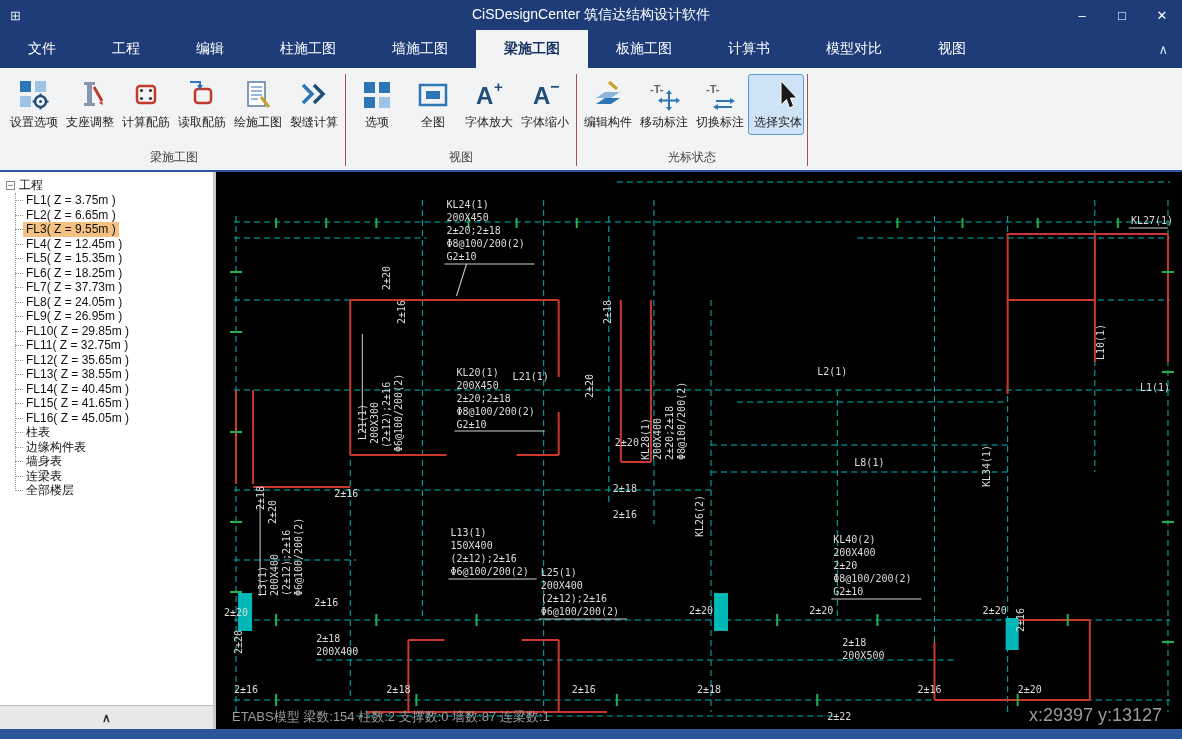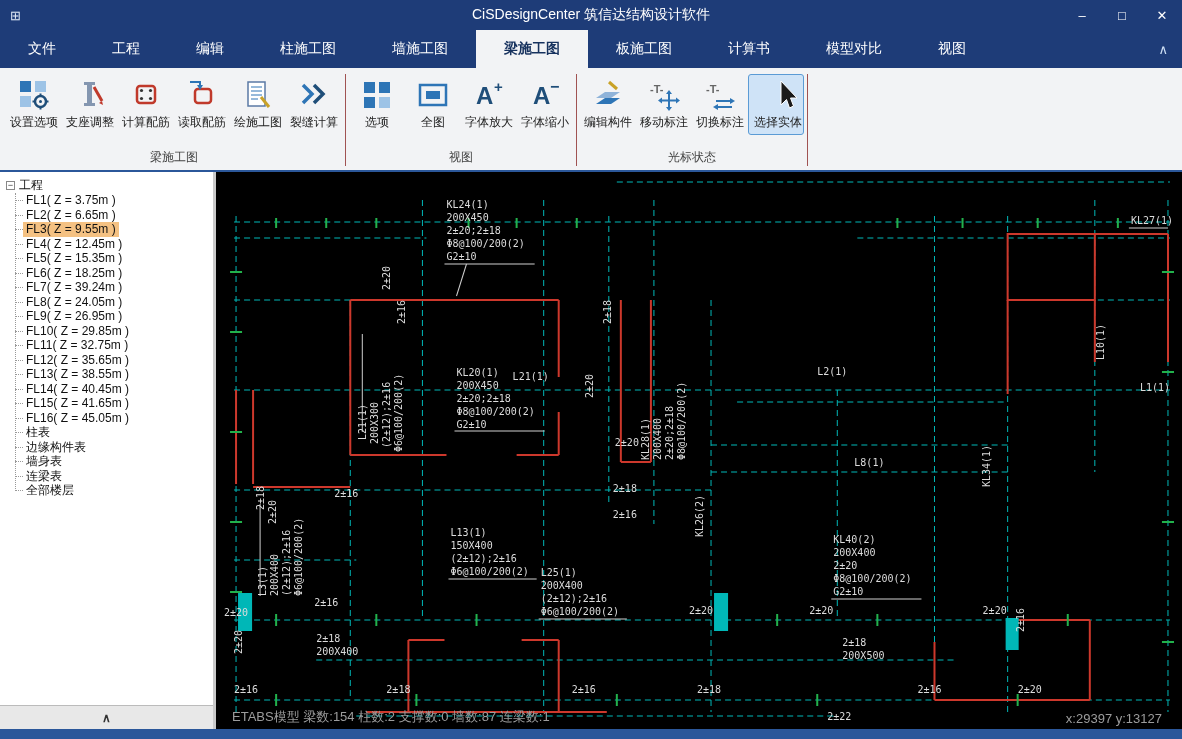--- a/index.html
+++ b/index.html
@@ -57,21 +57,21 @@
   
   .canvas { position:relative; flex:1; background:#000; overflow:hidden; }
   .canvas svg { position:absolute; inset:0; width:100%; height:100%; }
   #cad text { fill:#dcdcdc; font:10px "DejaVu Sans Mono", monospace; }
   .teal line { stroke:#00b7b7; stroke-width:1; stroke-dasharray:6 4; }
   .redg line, .redg rect { stroke:#cd382c; stroke-width:2; fill:none; }
   .greeng line { stroke:#22b14c; stroke-width:2; }
   .cyanfill rect { fill:#00b7b7; }
   .whiteg line { stroke:#cfcfcf; stroke-width:1; }
   .status-left { position:absolute; left:16px; bottom:3px; color:#9c9c9c; font-size:13px; }
-  .status-coords { position:absolute; right:20px; bottom:3px; color:#9c9c9c; font-size:13px; }
+  .status-coords { position:absolute; right:20px; bottom:3px; color:#9c9c9c; font-size:18px; }
 
   .bottom-strip { position:absolute; left:0; right:0; bottom:0; height:10px; background:#2b579a; }
 </style>
 </head>
 <body>
 
 <div class="app">
 
   <div class="titlebar">
     <span class="app-icon">⊞</span>
@@ -260,21 +260,21 @@
           <span class="expander">−</span>
           <span>工程</span>
         </div>
         <div class="tree-children" id="tree-children">
             <div class="tree-item">FL1( Z = 3.75m )</div>
             <div class="tree-item">FL2( Z = 6.65m )</div>
             <div class="tree-item sel">FL3( Z = 9.55m )</div>
             <div class="tree-item">FL4( Z = 12.45m )</div>
             <div class="tree-item">FL5( Z = 15.35m )</div>
             <div class="tree-item">FL6( Z = 18.25m )</div>
-            <div class="tree-item">FL7( Z = 39.24m )</div>
+            <div class="tree-item">FL7( Z = 37.73m )</div>
             <div class="tree-item">FL8( Z = 24.05m )</div>
             <div class="tree-item">FL9( Z = 26.95m )</div>
             <div class="tree-item">FL10( Z = 29.85m )</div>
             <div class="tree-item">FL11( Z = 32.75m )</div>
             <div class="tree-item">FL12( Z = 35.65m )</div>
             <div class="tree-item">FL13( Z = 38.55m )</div>
             <div class="tree-item">FL14( Z = 40.45m )</div>
             <div class="tree-item">FL15( Z = 41.65m )</div>
             <div class="tree-item">FL16( Z = 45.05m )</div>
             <div class="tree-item">柱表</div>

